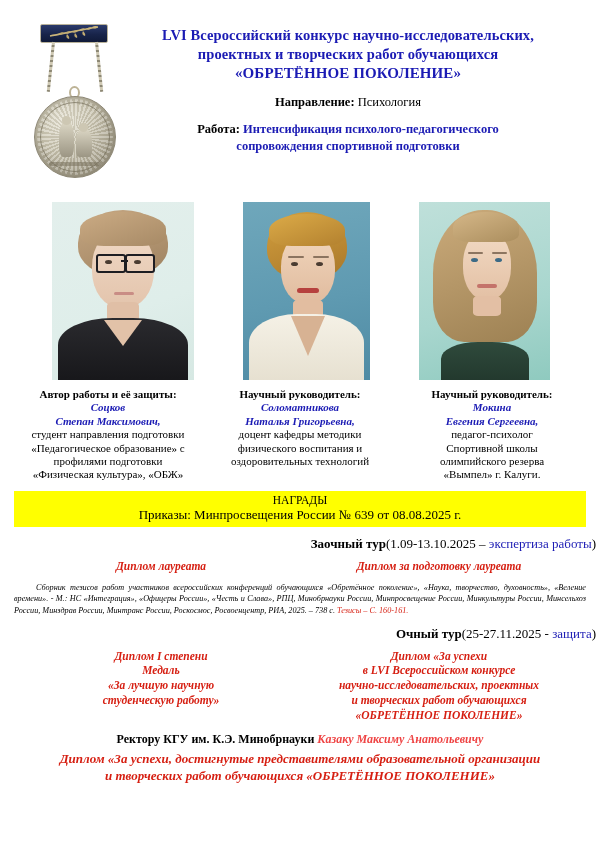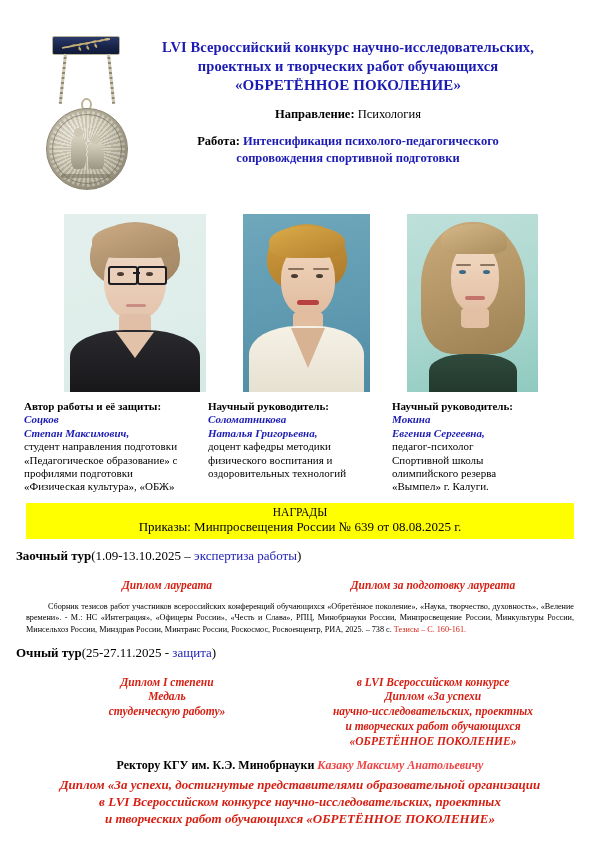--- a/index.html
+++ b/index.html
@@ -14,21 +14,21 @@
     font-family: "Liberation Serif", "DejaVu Serif", serif;
     color: #000000;
     overflow: hidden;
     position: relative;
   }
   .page {
     width: 600px;
     height: 848px;
     position: relative;
     box-sizing: border-box;
-    padding: 16px;
+    padding: 4px;
   }
 
   
   .header {
     display: flex;
     align-items: flex-start;
     padding: 14px 14px 0 14px;
     box-sizing: border-box;
   }
   .medal-wrap {
@@ -178,68 +178,70 @@
 
   
   .captions {
     display: flex;
     justify-content: space-between;
     padding: 8px 8px 0 8px;
     box-sizing: border-box;
   }
   .cap {
     width: 195px;
+    text-align: center;
     font-size: 11px;
     line-height: 1.22;
   }
   .cap .role { font-weight: bold; color:#000; }
   .cap .name { font-weight: bold; font-style: italic; color:#1b1bb4; }
   .cap .desc { color:#000; }
 
   
   .awards {
     margin: 9px 10px 0 10px;
     background: #ffff00;
     text-align: center;
     padding: 2px 0 3px 0;
   }
   .awards .t1 { font-size: 11.5px; line-height:1.25;}
   .awards .t2 { font-size: 13px; line-height:1.3;}
 
   
   .tour-head {
-    text-align: left;
+    text-align: right;
     margin-top: 9px;
     font-size: 13px;
   }
   .tour-head b { font-weight: bold; }
   .tour-head .blue { color:#1b1bb4; }
 
   .two-col {
     display: flex;
-    margin-top: 14px;
+    margin-top: 7px;
     padding: 0 18px;
     box-sizing: border-box;
   }
   .two-col .col { flex: 1 1 50%; text-align: center; }
   .dip-red {
     color: #d61f12;
     font-style: italic;
     font-weight: bold;
     font-size: 11.5px;
     line-height: 1.28;
   }
 
   .fineprint {
     margin: 8px 10px 0 10px;
     font-size: 8.2px;
     line-height: 1.42;
     text-align: justify;
     text-indent: 22px;
     color: #000;
+    font-style: italic;
   }
   .fineprint .red { color:#d61f12; }
 
   
   .rector {
     margin-top: 10px;
     text-align: center;
     font-size: 12px;
     line-height: 1.3;
     font-weight: bold;
@@ -415,36 +417,36 @@
 
   <div class="tour-head">
     <b>Очный тур</b><span>(25-27.11.2025 - </span><span class="blue">защита</span><span>)</span>
   </div>
 
   <div class="two-col">
     <div class="col">
       <div class="dip-red">
         <div>Диплом I степени</div>
         <div>Медаль</div>
+        <div>«За лучшую научную</div>
         <div>студенческую работу»</div>
       </div>
     </div>
     <div class="col">
       <div class="dip-red">
+        <div>Диплом «За успехи</div>
         <div>в LVI Всероссийском конкурсе</div>
-        <div>Диплом «За успехи</div>
         <div>научно-исследовательских, проектных</div>
         <div>и творческих работ обучающихся</div>
         <div>«ОБРЕТЁННОЕ ПОКОЛЕНИЕ»</div>
       </div>
     </div>
   </div>
 
   <div class="rector">
     <span>Ректору КГУ им. К.Э. Минобрнауки </span><span class="blue-it">Казаку Максиму Анатольевичу</span>
   </div>
   <div class="rector-body">
     <div>Диплом «За успехи, достигнутые представителями образовательной организации</div>
-    <div>в LVI Всероссийском конкурсе научно-исследовательских, проектных</div>
     <div>и творческих работ обучающихся «ОБРЕТЁННОЕ ПОКОЛЕНИЕ»</div>
   </div>
 
 </div>
 
 </body></html>

